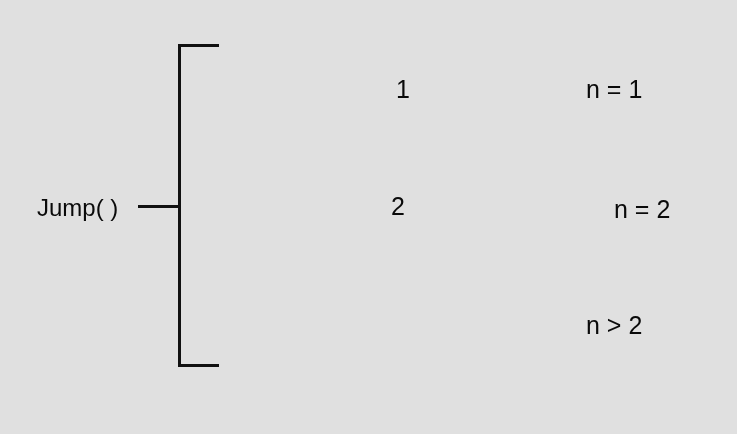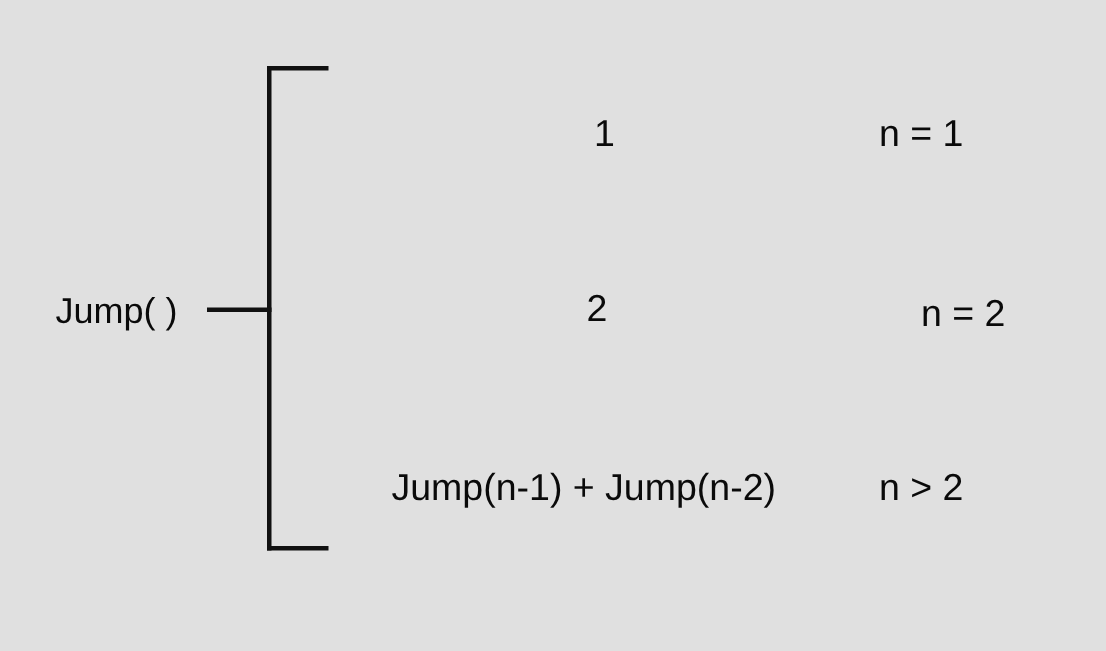--- a/index.html
+++ b/index.html
@@ -111,16 +111,15 @@
     <div class="brace-arm-top"></div>
     <div class="brace-arm-bottom"></div>
   </div>
 
   <div class="case-expr row1-expr">1</div>
   <div class="case-cond row1-cond">n = 1</div>
 
   <div class="case-expr row2-expr">2</div>
   <div class="case-cond row2-cond">n = 2</div>
 
-  <div class="case-expr row3-expr">Jump(n-1) + Jump(n-2)</div>
   <div class="case-cond row3-cond">n &gt; 2</div>
 
 </div>
 
 </body></html>

